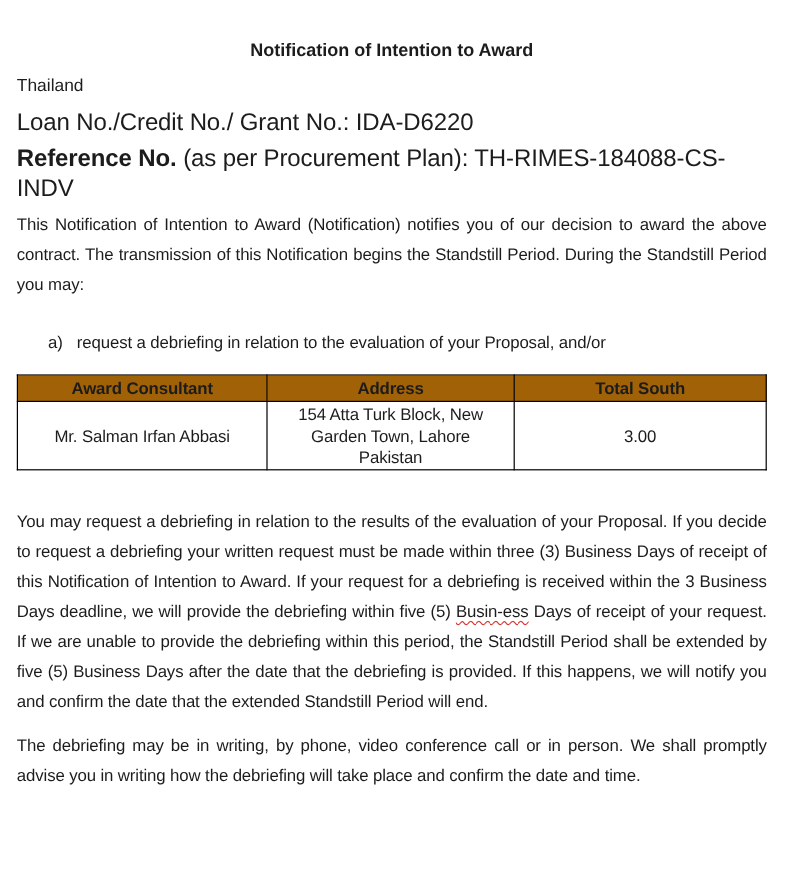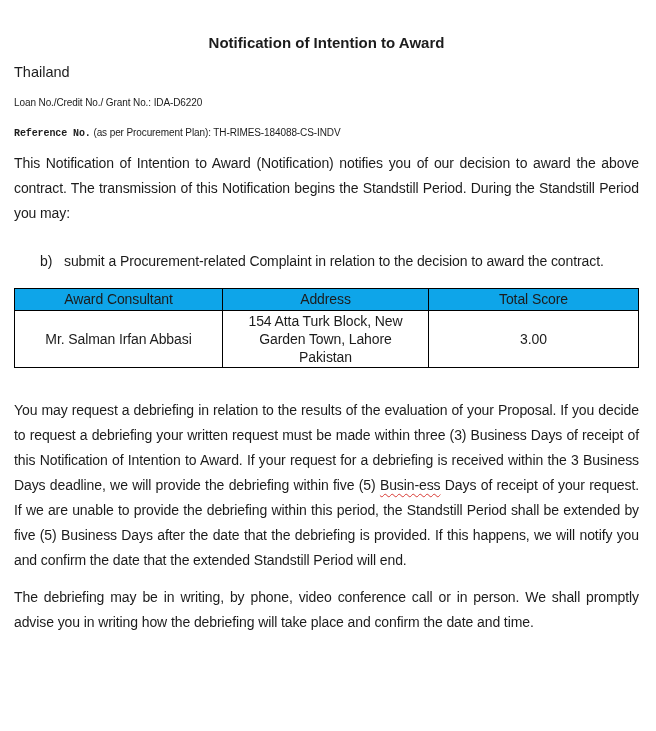--- a/index.html
+++ b/index.html
@@ -26,33 +26,33 @@
     margin: 0 0 5px 0;
   }
   .h-left {
     text-align: left;
     font-weight: normal;
     font-size: 14.5px;
     line-height: 25px;
     margin: 0 0 5px 0;
   }
   .line {
-    font-size: 10px;
+    font-size: 20px;
     letter-spacing: -0.1px;
     line-height: 25px;
     margin: 0 0 5px 0;
   }
   .para {
     font-size: 14px;
     letter-spacing: -0.1px;
     line-height: 25px;
     text-align: justify;
     margin: 0 0 12px 0;
   }
-  .bold-lead { font-weight: bold; font-family: Liberation Mono, monospace; }
+  .bold-lead { font-weight: bold; }
   .option-list { margin: 0 0 16px 0; }
   .option-item {
     font-size: 14px;
     letter-spacing: -0.1px;
     line-height: 21px;
     padding-left: 50px;
     text-indent: -24px;
   }
   .option-marker { display: inline-block; width: 24px; text-indent: 0; }
   table.award {
@@ -62,22 +62,22 @@
     table-layout: fixed;
   }
   table.award th, table.award td {
     border: 1.6px solid #000000;
     text-align: center;
     vertical-align: middle;
     font-size: 14px;
     letter-spacing: -0.1px;
   }
   table.award th {
-    background: #0ea5e9;
-    font-weight: normal;
+    background: #a16207;
+    font-weight: bold;
     height: 19px;
     line-height: 17px;
     padding: 1px 4px;
   }
   table.award td {
     height: 37px;
     line-height: 18px;
     padding: 1px 8px;
   }
   col.c1 { width: 208px; }
@@ -103,34 +103,34 @@
   <p class="h-left">Thailand</p>
 
 
   <p class="line">Loan No./Credit No./ Grant No.: IDA-D6220</p>
 
   <p class="line"><span class="bold-lead">Reference No.</span><span> (as per Procurement Plan): TH-RIMES-184088-CS-INDV</span></p>
 
   <p class="para" style="margin-bottom:25px;">This Notification of Intention to Award (Notification) notifies you of our decision to award the above contract. The transmission of this Notification begins the Standstill Period. During the Standstill Period you may:</p>
 
   <div class="option-list">
-    <div class="option-item"><span class="option-marker">b)</span><span>submit a Procurement-related Complaint in relation to the decision to award the contract.</span></div>
+    <div class="option-item"><span class="option-marker">a)</span><span>request a debriefing in relation to the evaluation of your Proposal, and/or</span></div>
   </div>
 
   <table class="award">
     <colgroup>
         <col class="c1">
         <col class="c2">
         <col class="c3">
       </colgroup>
     <thead>
       <tr>
         <th>Award Consultant</th>
         <th>Address</th>
-        <th>Total Score</th>
+        <th>Total South</th>
       </tr>
     </thead>
     <tbody>
       <tr>
         <td>Mr. Salman Irfan Abbasi</td>
         <td>154 Atta Turk Block, New Garden Town, Lahore Pakistan</td>
         <td>3.00</td>
       </tr>
     </tbody>
   </table>

